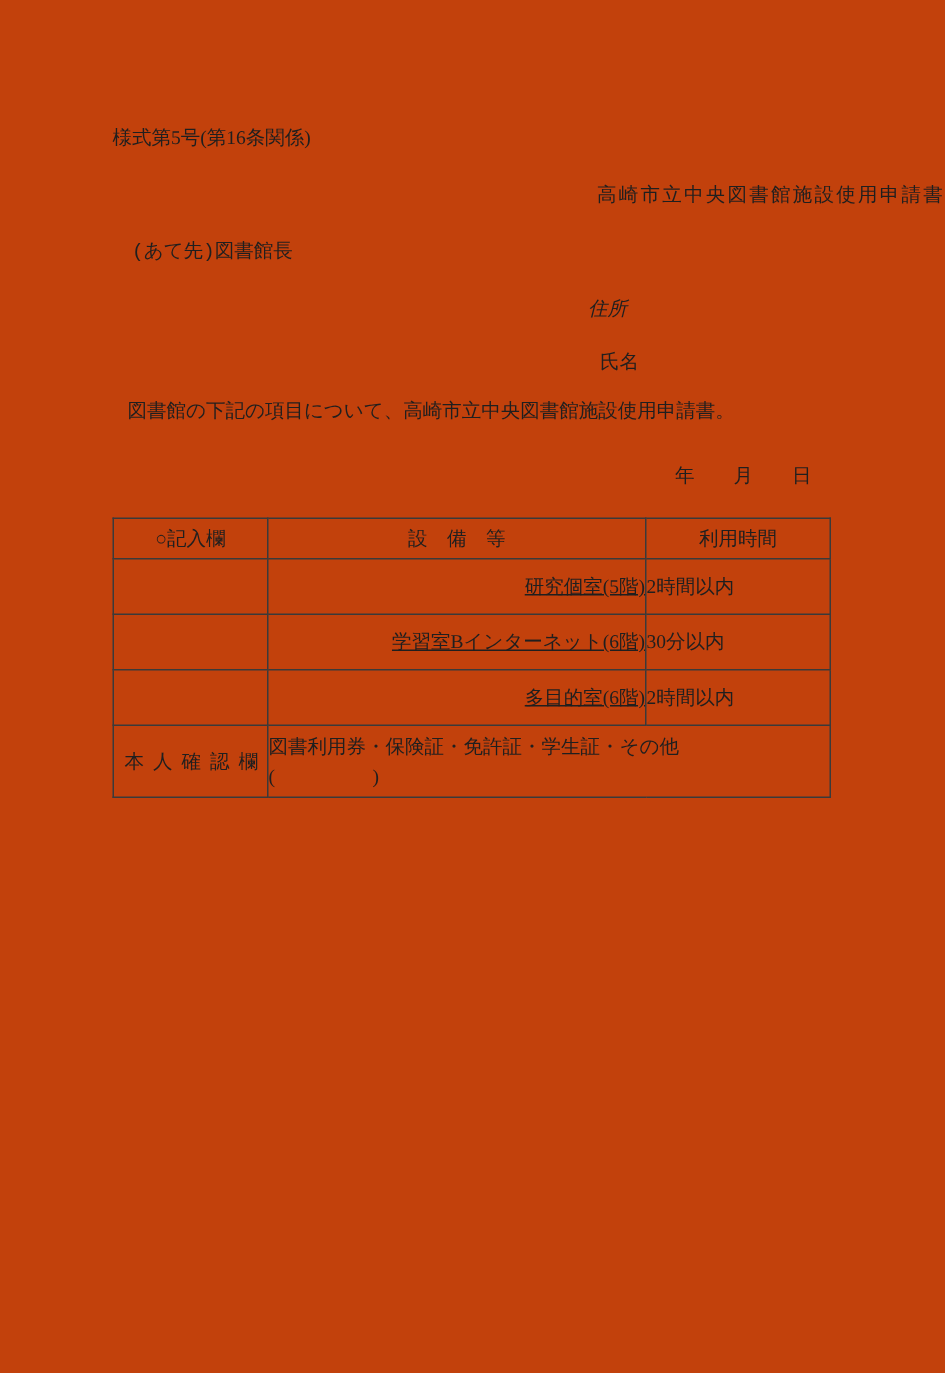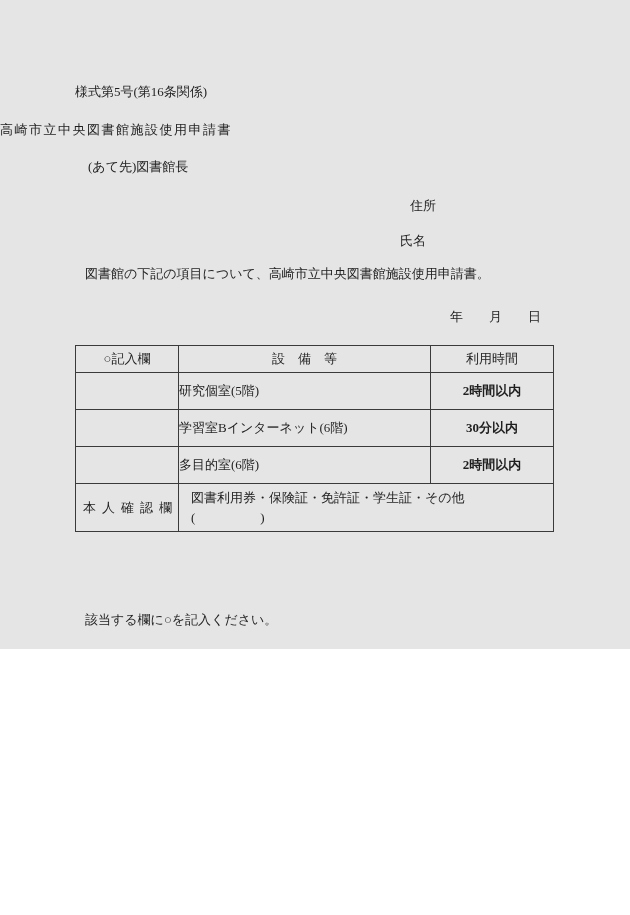--- a/index.html
+++ b/index.html
@@ -3,38 +3,38 @@
 <meta charset="utf-8">
 <style>
   html, body {
     margin: 0;
     padding: 0;
     background: #ffffff;
   }
   .page {
     position: relative;
     width: 630px;
-    height: 649px;
-    background: #e5e5e5;
+    height: 915px;
+    background: #c2410c;
     color: #1f1f1f;
     font-family: "Liberation Serif", "DejaVu Serif", serif;
     font-size: 13px;
     overflow: hidden;
   }
   .abs { position: absolute; white-space: pre; }
 
   .form-number { top: 83px; left: 75px; }
   .doc-title {
     top: 121px; left: 0; width: 630px;
-    text-align: left;
+    text-align: right;
     letter-spacing: 1.5px;
     white-space: pre;
   }
-  .addressee { top: 158px; left: 88px; }
-  .address-label { top: 197px; left: 410px; }
+  .addressee { top: 158px; left: 88px; font-family: Liberation Mono, monospace; }
+  .address-label { top: 197px; left: 392px; font-style: italic; }
   .name-label { top: 232px; left: 400px; }
   .statement { top: 265px; left: 85px; }
   .date-line {
     top: 308px; left: 450px;
     display: flex;
     column-gap: 26px;
   }
   .note { top: 611px; left: 85px; }
 
   table.facilities {
@@ -52,34 +52,34 @@
     vertical-align: middle;
   }
   .col-entry    { width: 103px; }
   .col-facility { width: 252px; }
   .col-time     { width: 123px; }
 
   tr.hdr-row td  { height: 26px; text-align: center; }
   tr.data-row td { height: 36px; }
   tr.id-row td   { height: 47px; }
 
-  td.facility-cell { text-align: left; padding-left: 20px; }
-  td.time-cell     { text-align: center; font-weight: bold; }
+  td.facility-cell { text-align: right; padding-left: 20px; text-decoration: underline; }
+  td.time-cell     { text-align: left; }
   td.entry-cell    { }
   td.id-label-cell {
     text-align: right;
     letter-spacing: 6px;
     padding-left: 6px;
   }
   td.id-docs-cell {
     text-align: left;
     padding-left: 14px;
     line-height: 1.5;
   }
-  td.id-docs-cell .docs-line { display: block; white-space: pre; margin-left: 12px; }
+  td.id-docs-cell .docs-line { display: block; white-space: pre; }
 </style>
 </head>
 <body>
 
 <div class="page">
 
   <div class="abs form-number">様式第5号(第16条関係)</div>
 
   <div class="abs doc-title">高崎市立中央図書館施設使用申請書</div>
 
@@ -133,15 +133,14 @@
       <tr class="id-row">
         <td class="id-label-cell">本人確認欄</td>
         <td class="id-docs-cell" colspan="2">
           <span class="docs-line">図書利用券・保険証・免許証・学生証・その他</span>
           <span class="docs-line">(　　　　　)</span>
         </td>
       </tr>
     </tbody>
   </table>
 
-  <div class="abs note">該当する欄に○を記入ください。</div>
 
 </div>
 
 </body></html>

